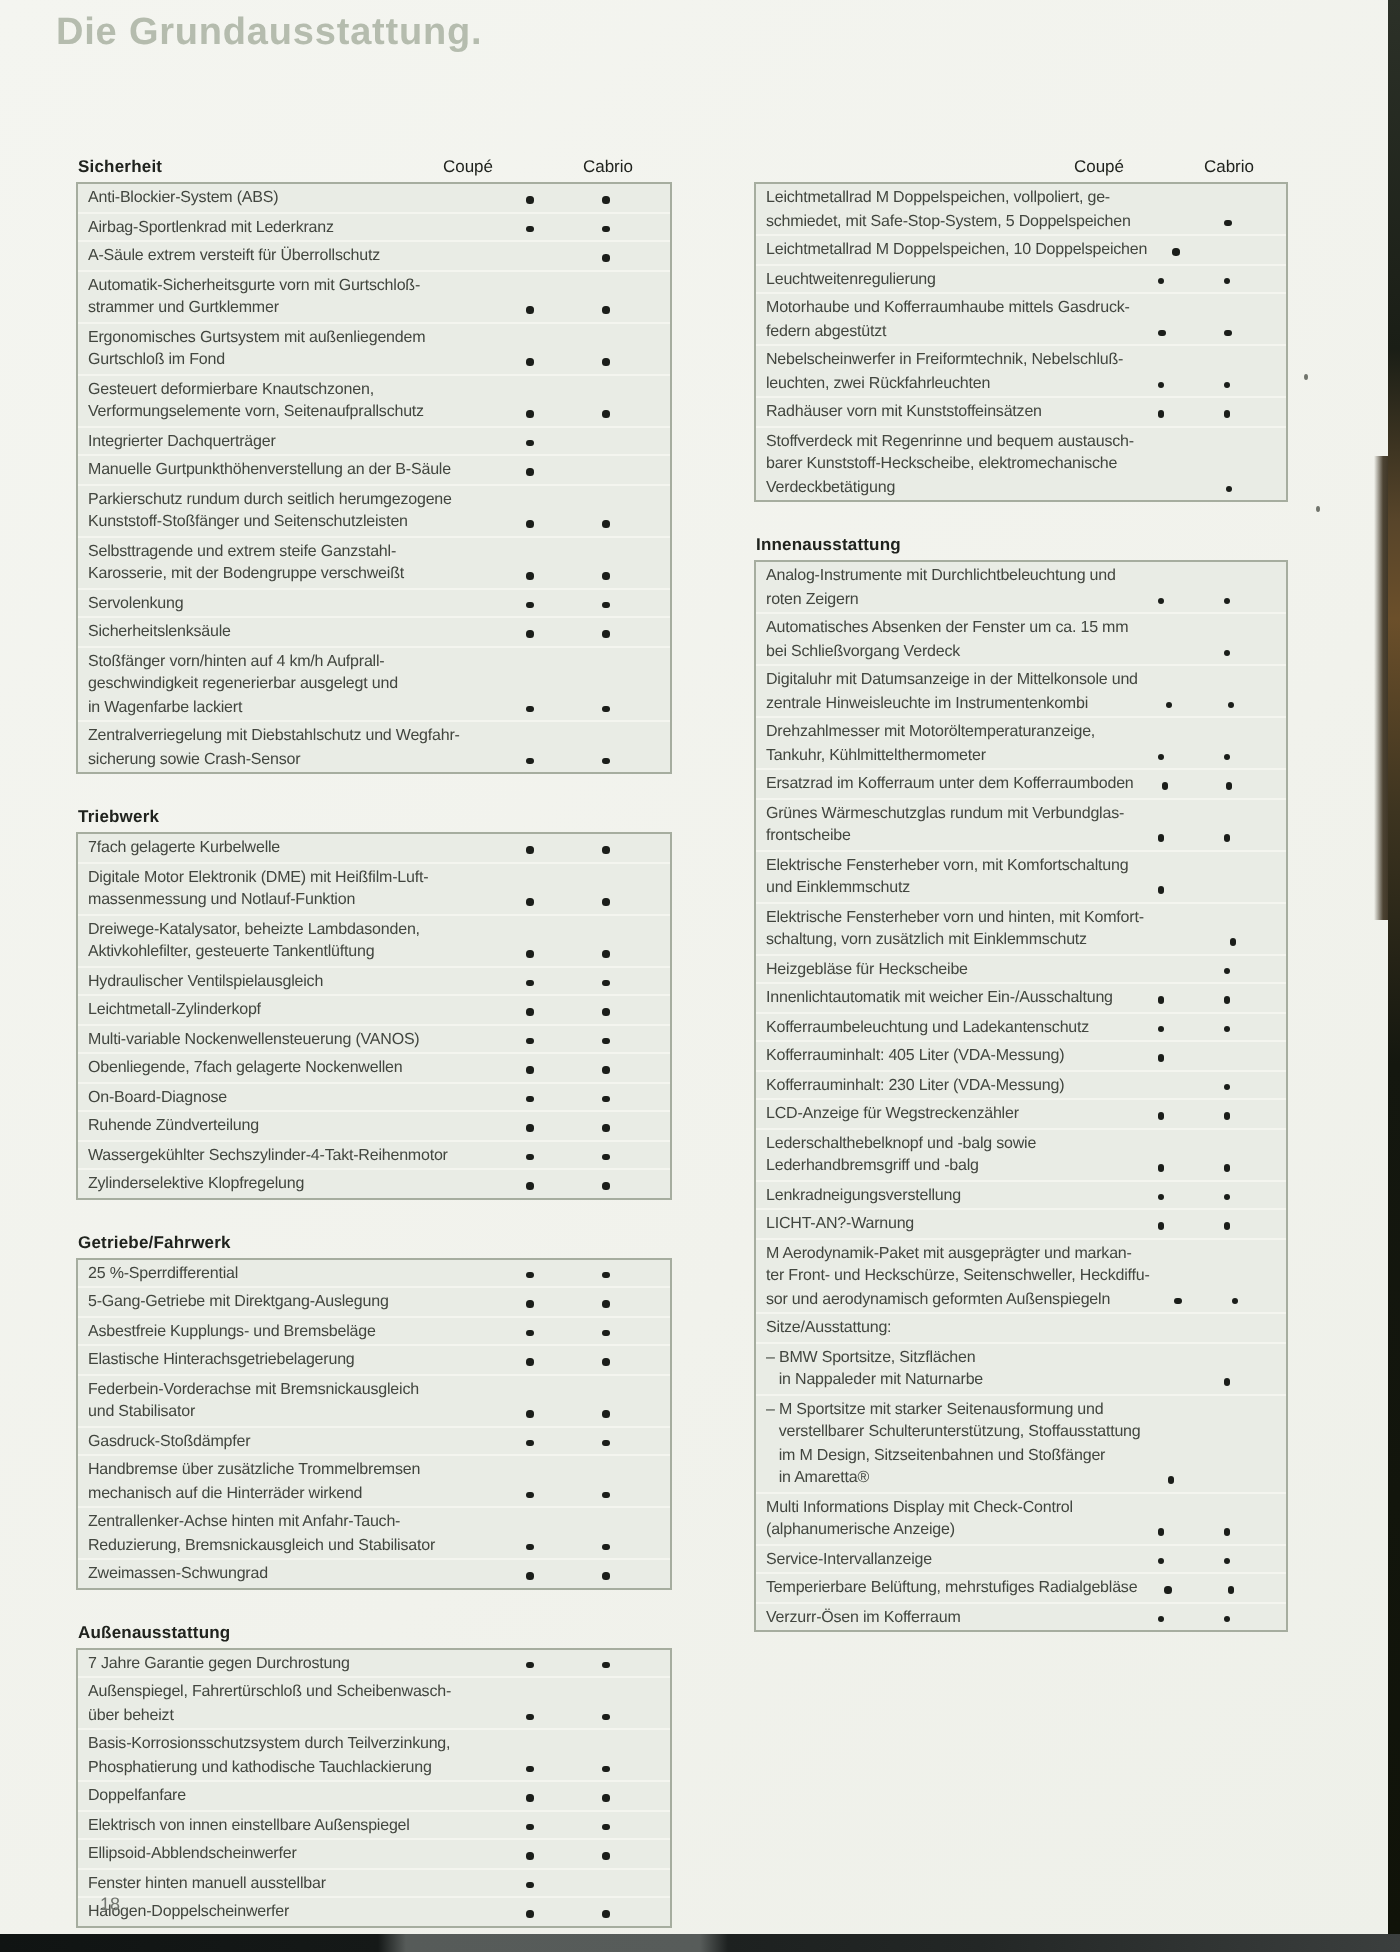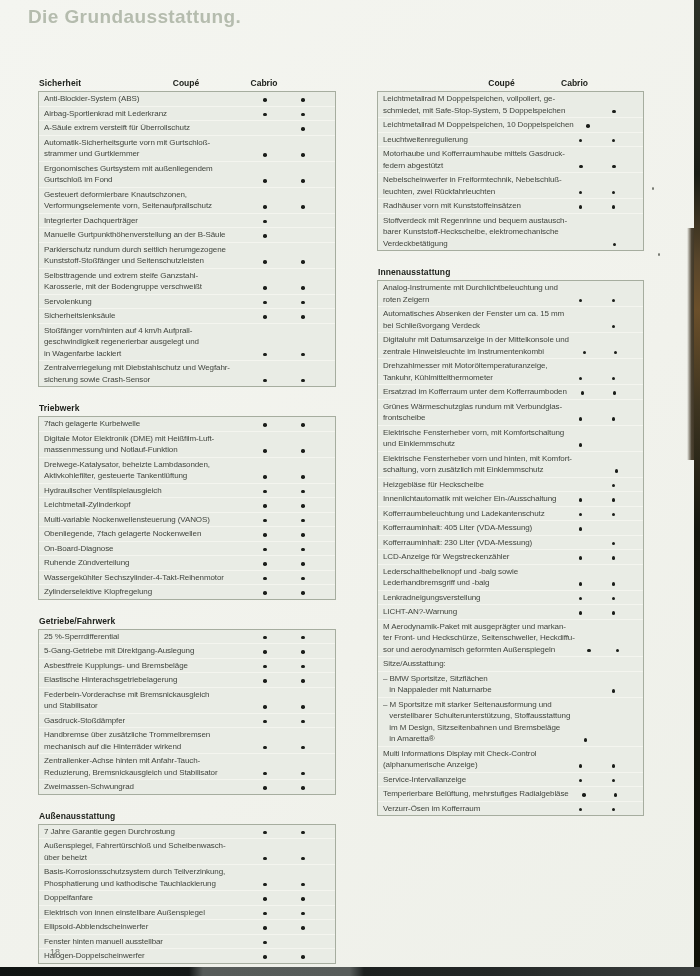--- a/index.html
+++ b/index.html
@@ -12,23 +12,23 @@
   .page-title{
     position:absolute;left:28px;top:6px;
     font-size:19px;font-weight:bold;letter-spacing:.4px;
     color:#b5bcae;
   }
   .col{position:absolute;top:78px;}
   .col-left{left:38px;width:298px;}
   .col-right{left:377px;width:267px;}
   .section{margin-top:16px;}
   .section:first-child{margin-top:0;}
-  .hdr-row{display:flex;align-items:flex-start;margin-bottom:3px;min-height:10px;gap:40px;}
+  .hdr-row{display:flex;align-items:flex-start;margin-bottom:3px;min-height:10px;}
   .hdr-name{flex:1;font-size:8.5px;font-weight:bold;color:#20231e;padding-left:1px;letter-spacing:.1px;}
-  .hdr-cell{font-size:8.5px;font-weight:bold;color:#20231e;text-align:center;}
+  .hdr-cell{font-size:8.5px;font-weight:normal;color:#20231e;text-align:center;margin-left:32px;}
   .sec-title{font-size:8.5px;font-weight:bold;color:#20231e;margin-bottom:3px;padding-left:1px;letter-spacing:.1px;}
   .eq-table{border:1px solid #a6ad9f;background:#5eead4;}
   .row{display:flex;background:#e9ece5;border-bottom:1px solid #f4f5ef;}
   .row:last-child{border-bottom:none;}
   .feat{
     flex:1;font-size:8px;line-height:11.5px;color:#42463f;
     padding:1px 0 1px 5px;white-space:pre;letter-spacing:-0.1px;
     overflow:visible;
   }
   .cell{display:flex;justify-content:center;align-items:flex-end;padding-bottom:4px;}
@@ -858,21 +858,21 @@
     <div class="cell"></div>
     <div class="cell">
             <span class="dot"></span>
           </div>
     <div class="end"></div>
   </div>
 
   <div class="row">
     <div class="feat">– M Sportsitze mit starker Seitenausformung und
    verstellbarer Schulterunterstützung, Stoffausstattung
-   im M Design, Sitzseitenbahnen und Bremsbeläge
+   im M Design, Sitzseitenbahnen und Stoßfänger
    in Amaretta®</div>
     <div class="cell">
             <span class="dot"></span>
           </div>
     <div class="cell"></div>
     <div class="end"></div>
   </div>
 
   <div class="row">
     <div class="feat">Multi Informations Display mit Check-Control

